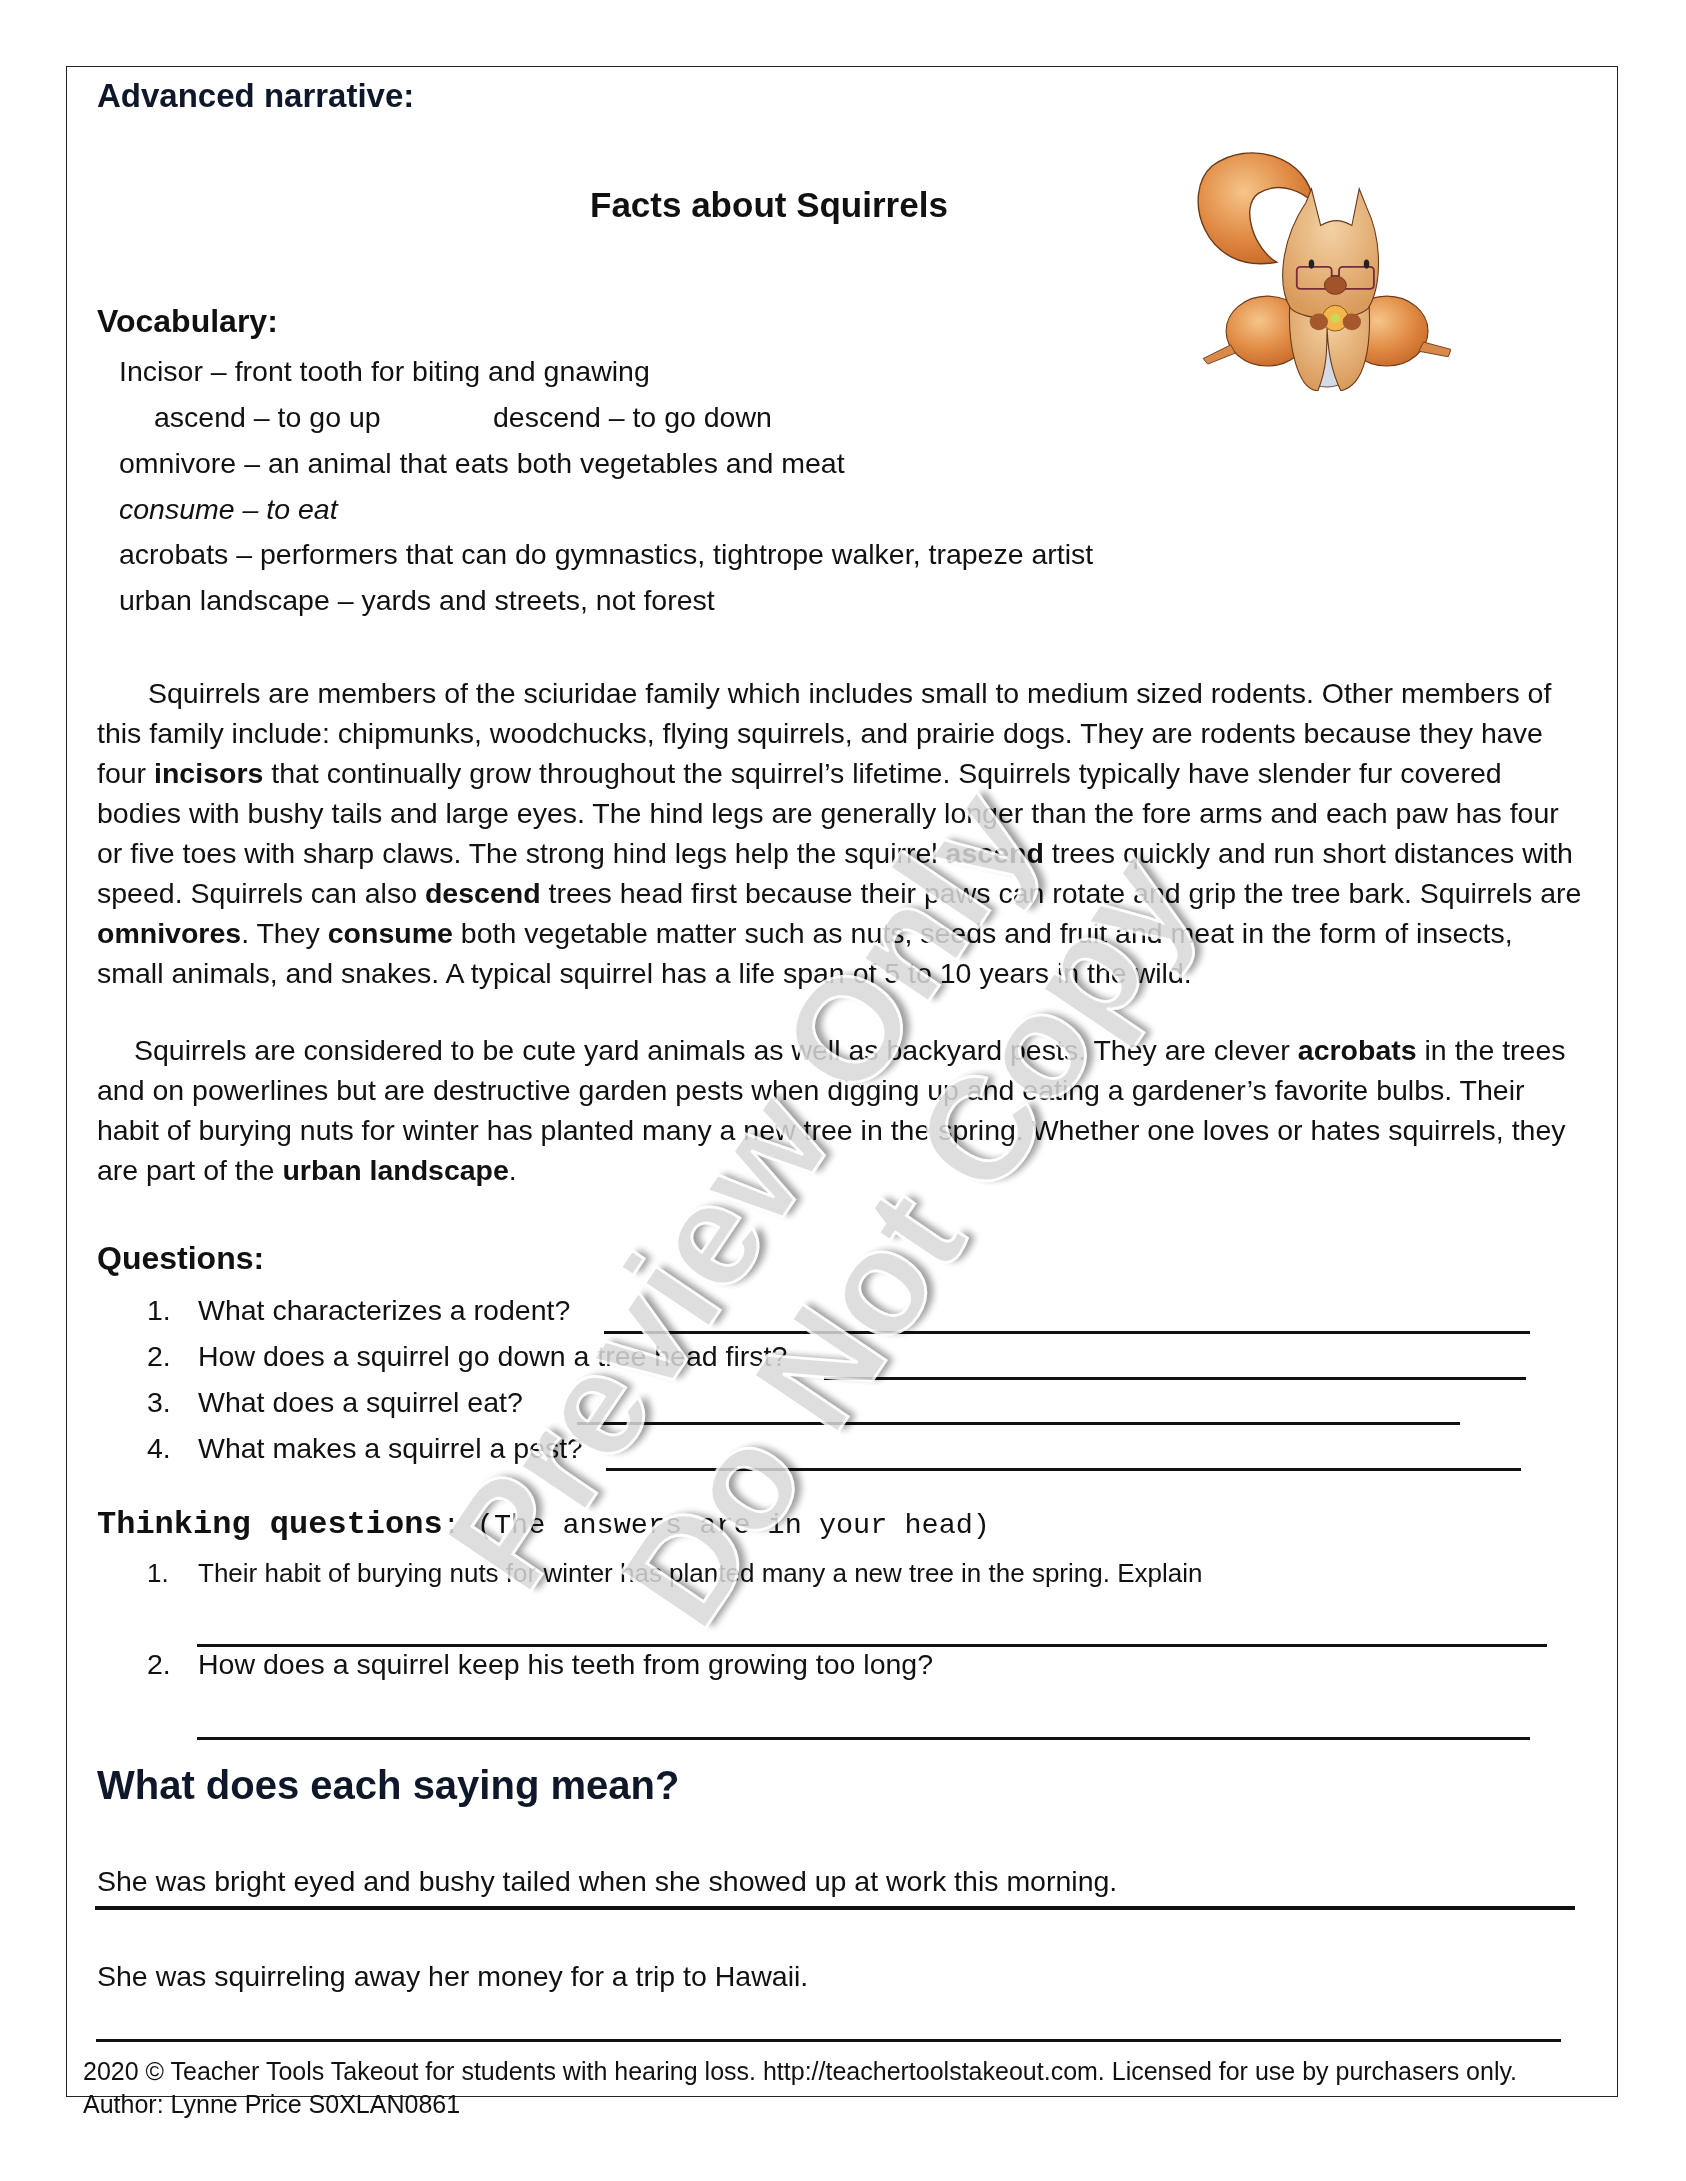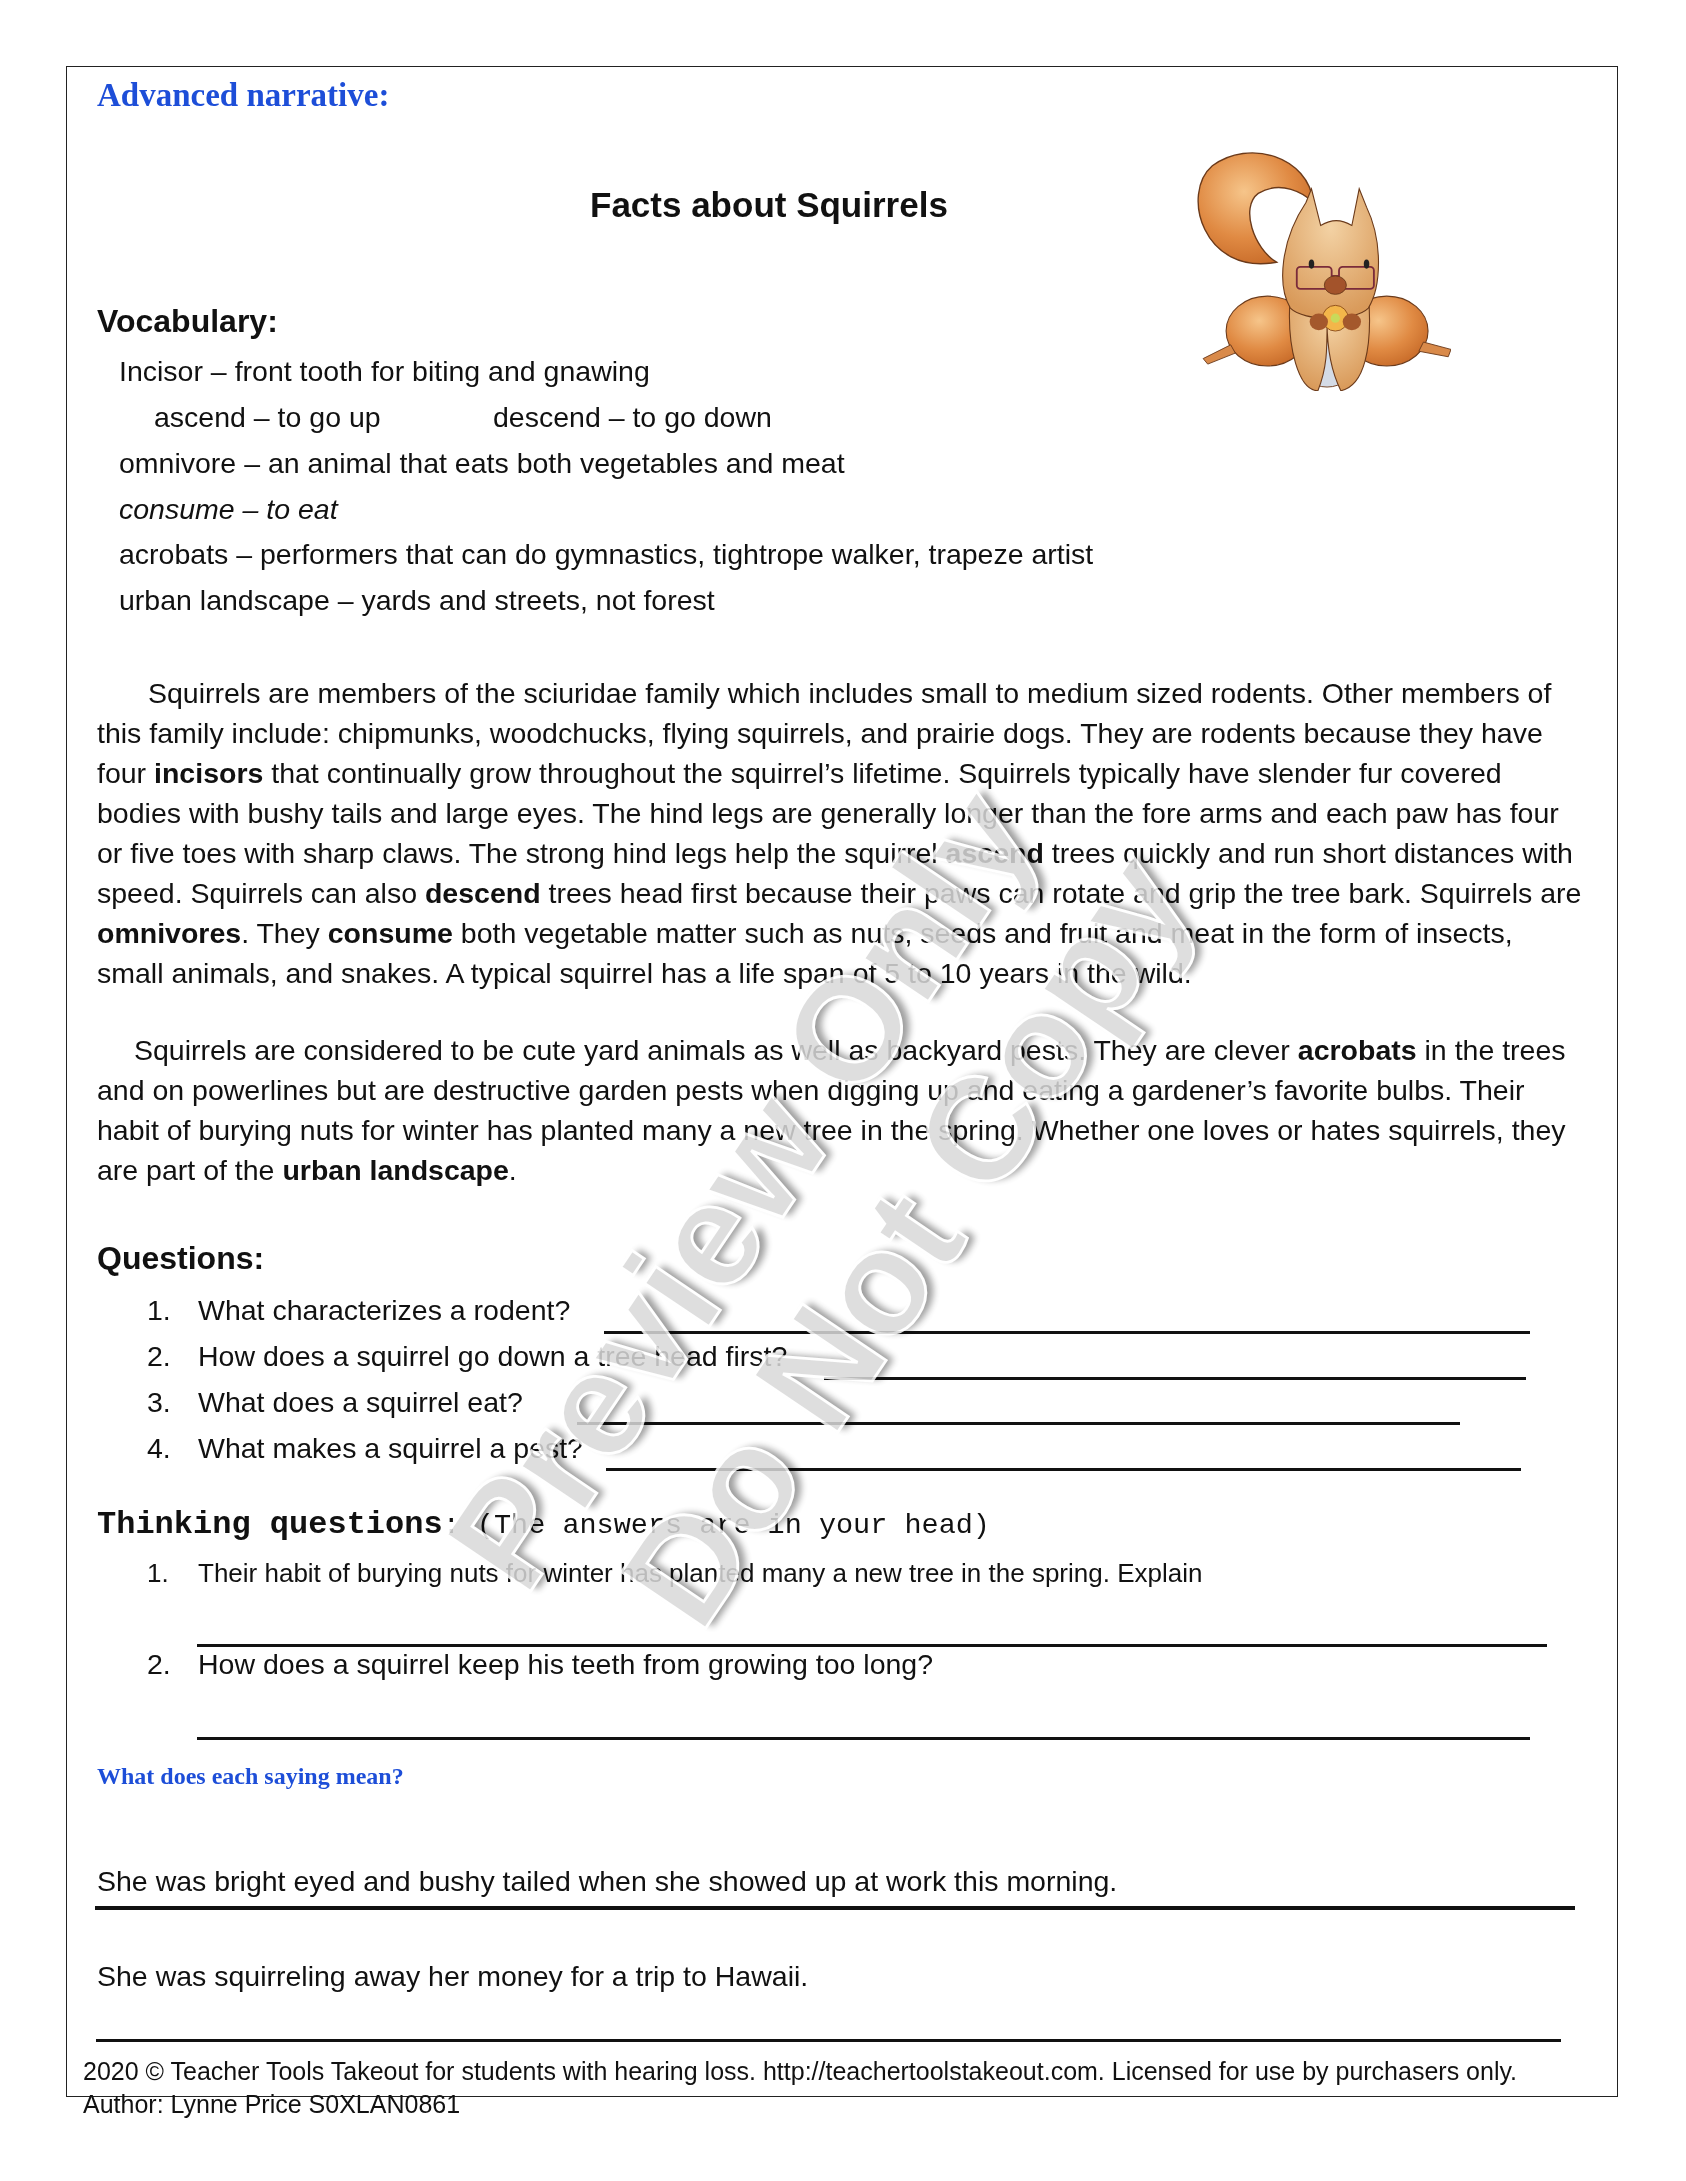--- a/index.html
+++ b/index.html
@@ -1,21 +1,21 @@
 <!DOCTYPE html>
 <html style="font-size:14.7px"><head>
 <meta charset="utf-8">
 <style>
   html, body { margin:0; padding:0; background:#ffffff; }
   body { width:1686px; height:2182px; position:relative; overflow:hidden;
          font-family:"Liberation Sans", "DejaVu Sans", sans-serif; color:#111; }
   .frame { position:absolute; left:66px; top:66px; width:1552px; height:2031px;
            border:1.8px solid #222; box-sizing:border-box; }
   .abs { position:absolute; white-space:nowrap; }
-  .purple { color:#1d4ed8; font-weight:bold;font-family:Liberation Serif, serif; }
+  .purple { color:#0f172a; font-weight:bold; }
   .h-label { font-size:33px; }
   .title { font-size:35px; font-weight:bold; }
   .section { font-size:32px; font-weight:bold; }
   .body-txt { font-size:28.5px; line-height:40px; }
   .para { position:absolute; left:97px; width:1488px; font-size:28.5px; line-height:40px; }
   .para b { font-weight:bold; }
   .qnum { display:inline-block; width:51px; }
   .line { position:absolute; height:2.8px; background:#111; }
   .line.thick { height:3.7px; }
   .squirrel { position:absolute; left:1093px; top:138px; width:358px; height:253px; }
@@ -99,21 +99,21 @@
 </div>
 <div class="abs" style="left:147px; top:1558px; font-size:26px;">
   <span class="qnum">1.</span><span>Their habit of burying nuts for winter has planted many a new tree in the spring. Explain</span>
 </div>
 <div class="line" style="left:197px; top:1644px; width:1350px;"></div>
 <div class="abs body-txt" style="left:147px; top:1644px;">
   <span class="qnum">2.</span><span>How does a squirrel keep his teeth from growing too long?</span>
 </div>
 <div class="line" style="left:197px; top:1737px; width:1333px;"></div>
 
-<div class="abs purple" style="left:97px; top:1763px; font-size:24px;">What does each saying mean?</div>
+<div class="abs purple" style="left:97px; top:1763px; font-size:40px;">What does each saying mean?</div>
 <div class="abs body-txt" style="left:97px; top:1816px;margin-top:45px;">She was bright eyed and bushy tailed when she showed up at work this morning.</div>
 <div class="line thick" style="left:95px; top:1906px; width:1480px;"></div>
 <div class="abs body-txt" style="left:97px; top:1956px;">She was squirreling away her money for a trip to Hawaii.</div>
 <div class="line" style="left:96px; top:2039px; width:1465px;"></div>
 
 <div class="abs footer" style="left:83px; top:2057px;">2020 © Teacher Tools Takeout for students with hearing loss. http://teachertoolstakeout.com. Licensed for use by purchasers only.</div>
 <div class="abs footer" style="left:83px; top:2090px;">Author: Lynne Price  S0XLAN0861</div>
 
 <div class="watermark" style="left:413px; top:1524px; transform:rotate(-56deg);">Preview Only</div>
 <div class="watermark" style="left:588px; top:1561px; transform:rotate(-56deg);">Do Not Copy</div>

